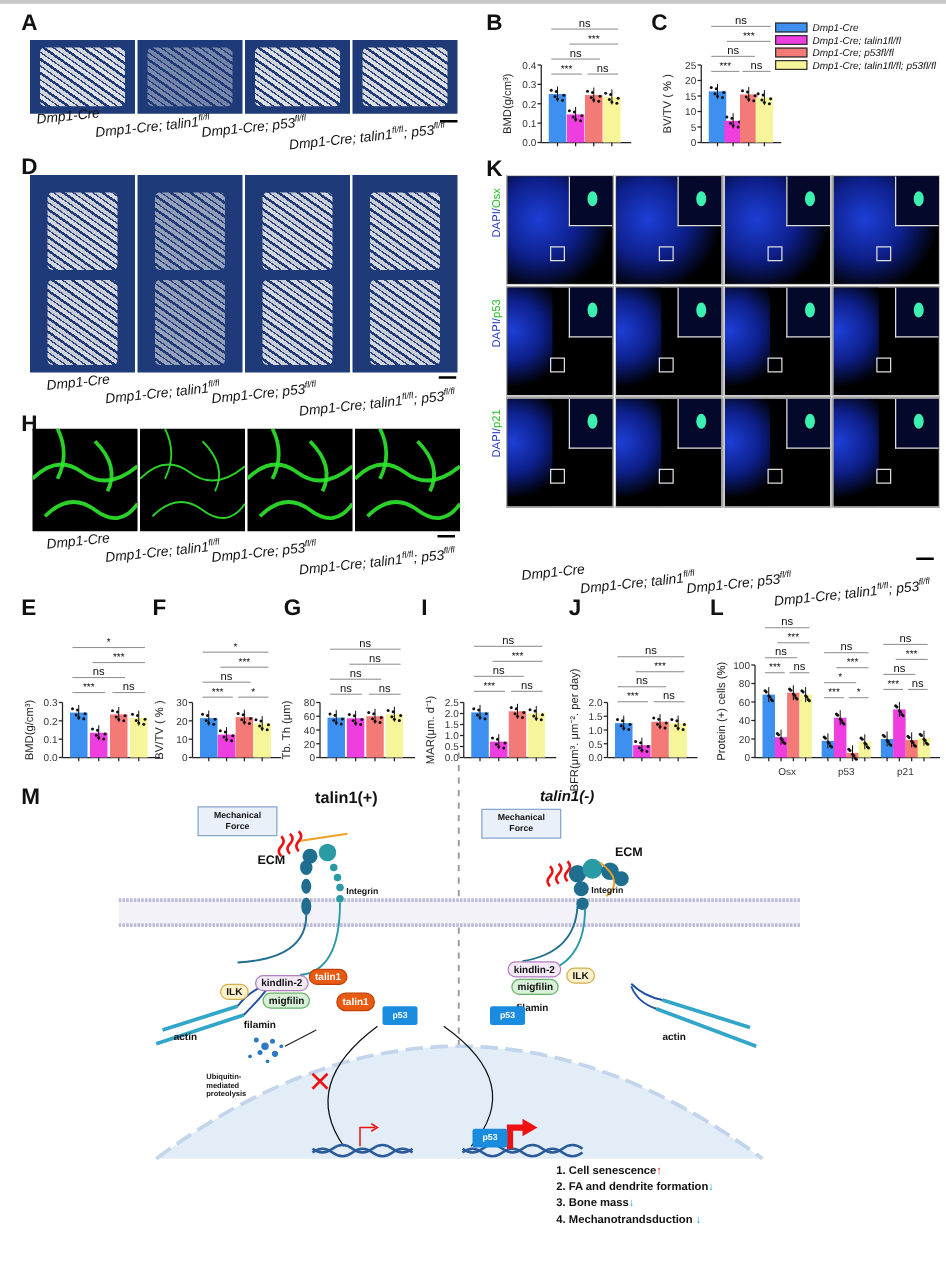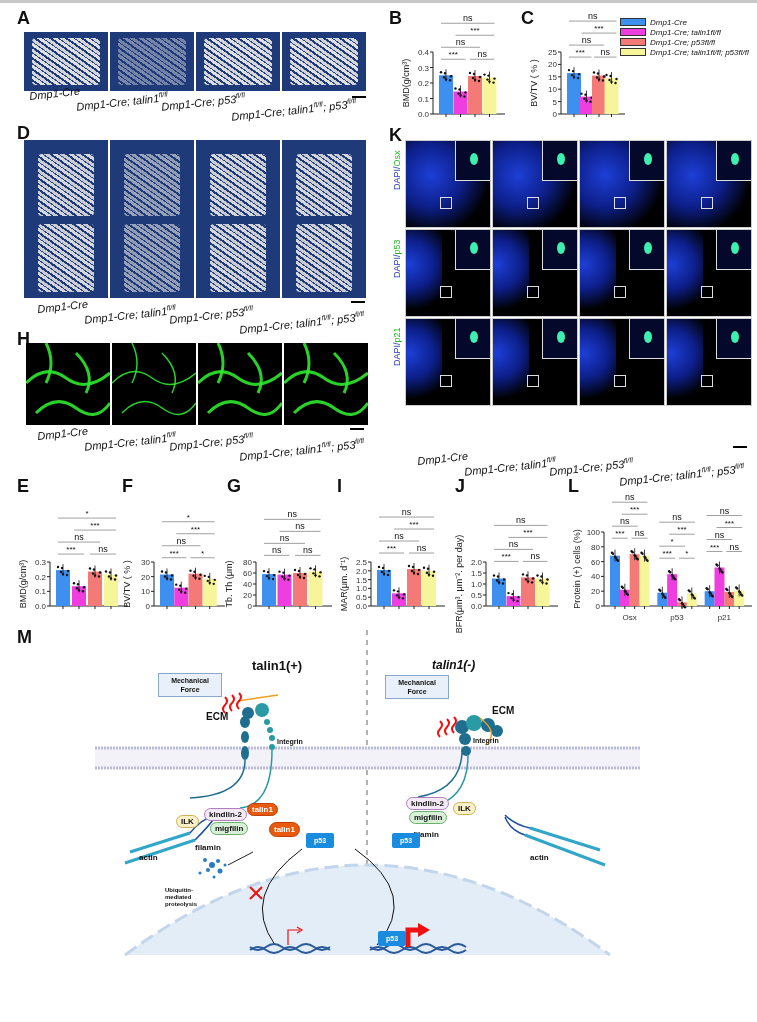--- a/index.html
+++ b/index.html
@@ -14,21 +14,21 @@
   .if{position:absolute;background:#000;overflow:hidden;border:1px solid #ccc;box-sizing:border-box;}
   .if .blue{position:absolute;background:radial-gradient(circle at 30% 40%,#1d3fd6 0,#0d1f8a 40%,#000 75%);}
   .if .inset{position:absolute;right:0;top:0;width:40%;height:45%;border-left:1px solid #ddd;border-bottom:1px solid #ddd;background:#04082a;}
   .if .box{position:absolute;width:10px;height:10px;border:1px solid #ddd;}
   .scalebar{position:absolute;height:2px;background:#000;width:14px;}
   .legend{position:absolute;left:620px;top:17px;font-size:8px;font-style:italic;}
   .legend .row{display:flex;align-items:center;height:10px;}
   .legend .sw{width:24px;height:6px;border:1px solid #333;margin-right:4px;}
   .chart{position:absolute;}
   .chart svg{overflow:visible;}
-  .diagram{position:absolute;left:0;top:625px;width:617px;height:397px;}
+  .diagram{position:absolute;left:0;top:597px;width:617px;height:397px;}
   .dtext{position:absolute;font-weight:bold;font-size:9px;}
   .pill{position:absolute;font-size:8px;font-weight:bold;border-radius:8px;padding:0 4px;height:11px;line-height:11px;border:1px solid;}
   .mech{position:absolute;background:#e9f0fa;border:1px solid #8aa7cc;font-size:7px;font-weight:bold;text-align:center;line-height:9px;padding:2px 3px;width:56px;}
   .p53box{position:absolute;background:#1a8ce0;color:#fff;font-size:7px;font-weight:bold;width:28px;height:15px;line-height:15px;text-align:center;border-radius:2px;}
   .outcome{position:absolute;font-size:9px;font-weight:bold;line-height:13px;}
   .up{color:#e11;} .down{color:#21a4e6;}
 </style>
 </head>
 <body>
 
@@ -765,20 +765,26 @@
 
   <div class="pill" style="left:269px;top:197px;background:#e85a10;border-color:#c04008;color:#fff;height:13px;line-height:13px;">talin1</div>
   <div class="p53box" style="left:306px;top:208px;">p53</div>
   <div class="p53box" style="left:392px;top:208px;">p53</div>
   <div class="p53box" style="left:378px;top:306px;">p53</div>
 
   <div class="dtext" style="left:165px;top:262px;font-size:6px;line-height:7px;white-space:pre;">Ubiquitin-
 mediated
 proteolysis</div>
 
+  <div id="rightOutcomes" class="outcome" style="left:445px;top:333px;">
+      <div><span>1. Cell senescence</span><span class="up">↑</span></div>
+      <div><span>2. FA and dendrite formation</span><span class="down">↓</span></div>
+      <div><span>3. Bone mass</span><span class="down">↓</span></div>
+      <div><span>4. Mechanotrandsduction </span><span class="down">↓</span></div>
+    </div>
 </div>
 
 <div class="ctimg" style="left: 24px; top: 32px; width: 84px; height: 59px;">
     <div class="bone" style="left: 8px; top: 6px; width: 68px; height: 47px; opacity: 0.95;"></div>
   </div>
 <div class="ctimg" style="left: 110px; top: 32px; width: 84px; height: 59px;">
     <div class="bone" style="left: 8px; top: 6px; width: 68px; height: 47px; opacity: 0.45;"></div>
   </div>
 <div class="ctimg" style="left: 196px; top: 32px; width: 84px; height: 59px;">
     <div class="bone" style="left: 8px; top: 6px; width: 68px; height: 47px; opacity: 0.95;"></div>

